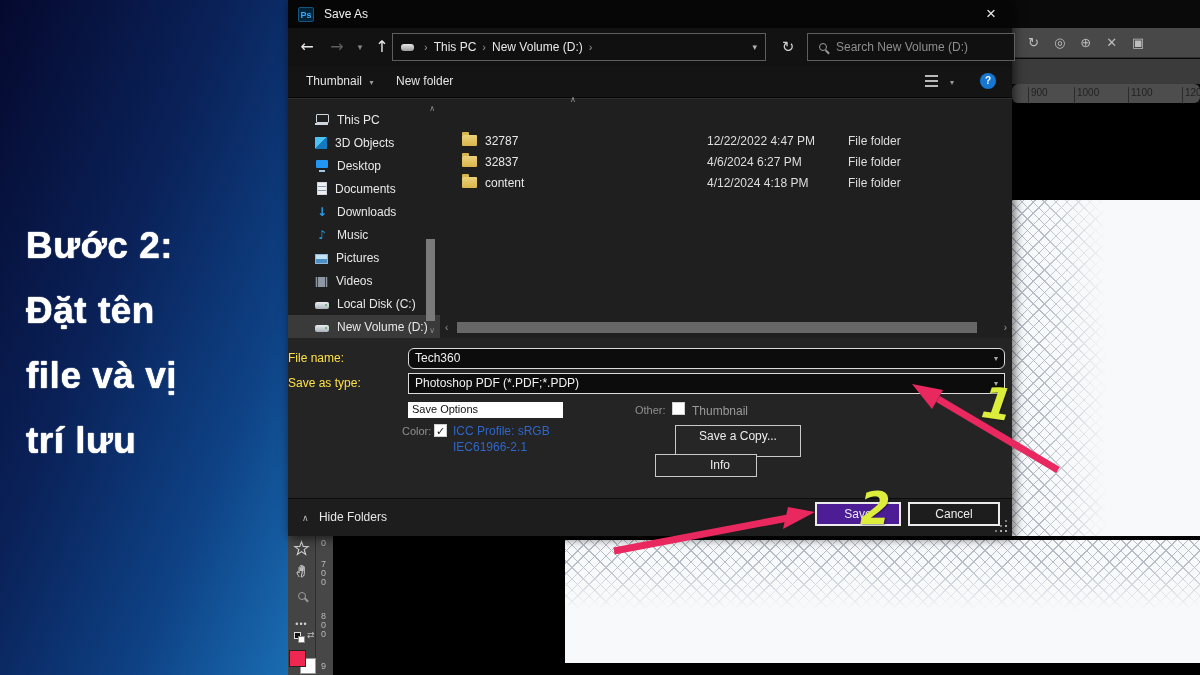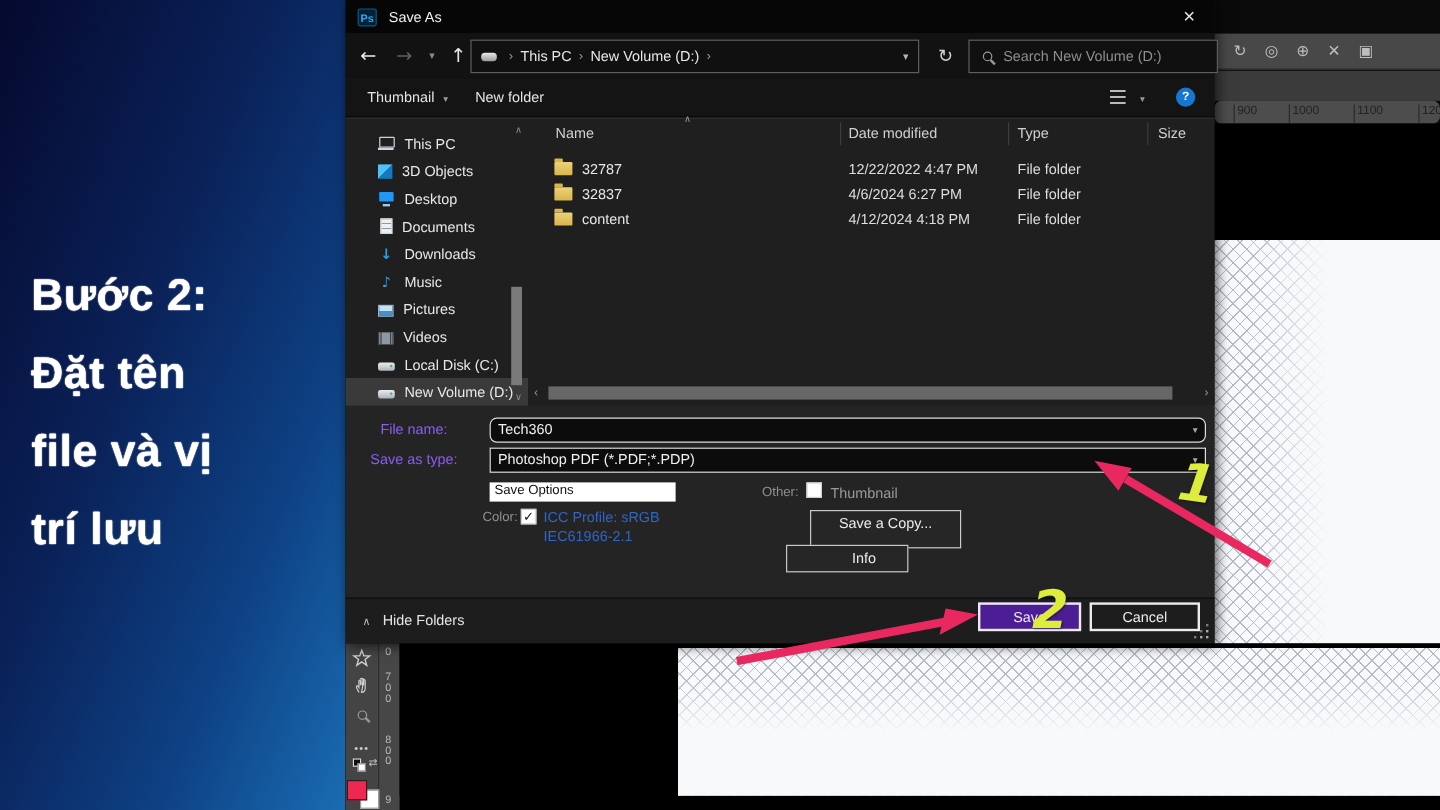--- a/index.html
+++ b/index.html
@@ -146,21 +146,21 @@
     border-radius:1px; position:relative; margin:0 8px 0 22px; flex:none; }
   .folder-ico::before { content:""; position:absolute; top:-3px; left:0; width:7px; height:3px;
     background:#d9b54a; border-radius:1px 1px 0 0; }
   .cell-date { position:absolute; left:267px; color:#dedede; }
   .cell-type { position:absolute; left:408px; color:#dedede; }
   .hscroll { position:absolute; left:3px; bottom:5px; width:566px; height:13px; color:#9a9a9a; }
   .hs-left { position:absolute; left:2px; top:0; font-size:10px; line-height:13px; }
   .hs-right { position:absolute; right:2px; top:0; font-size:10px; line-height:13px; }
   .hs-thumb { position:absolute; left:14px; top:1px; width:520px; height:11px; background:#676767; }
 
-  .frow-label { position:absolute; width:114px; text-align:center; color:#8b5cf6; font-size:12px; }
+  .frow-label { position:absolute; width:114px; text-align:left; color:#fde047; font-size:12px; }
   .fl-name { left:0; top:351px; } .fl-type { left:0; top:376px; }
   .combo { position:absolute; left:120px; width:597px; height:21px; background:#0c0c0c;
     border:1px solid #dcdcdc; color:#f0f0f0; font-size:12px; line-height:19px; padding-left:6px; }
   .cb-name { top:348px;border-radius:6px; } .cb-type { top:373px; }
   .combo-caret { position:absolute; right:6px; top:6px; color:#a8a8a8; font-size:8px; line-height:8px; }
 
   .saveopts-box { position:absolute; left:120px; top:402px; width:155px; height:16px; background:#fff;
     color:#101010; font-size:11px; line-height:15px; padding-left:4px; }
   .lbl-dim { position:absolute; color:#8f8f8f; font-size:11px; }
   .color-lbl { left:114px; top:425px; }
@@ -345,29 +345,20 @@
           <span class="ic ic-disk"></span>
           <span>New Volume (D:)</span>
         </div>
         <span class="side-scroll-up">∧</span>
         <div class="side-scroll-thumb"></div>
         <span class="side-scroll-down">∨</span>
       </div>
 
       <div class="list">
         <span class="sort-caret">∧</span>
-        <div class="lheader">
-          <span class="hcell h-name">Name</span>
-          <span class="hdiv d1"></span>
-          <span class="hcell h-date">Date modified</span>
-          <span class="hdiv d2"></span>
-          <span class="hcell h-type">Type</span>
-          <span class="hdiv d3"></span>
-          <span class="hcell h-size">Size</span>
-        </div>
         <div class="lrow r0">
           <span class="folder-ico"></span>
           <span>32787</span>
           <span class="cell-date">12/22/2022 4:47 PM</span>
           <span class="cell-type">File folder</span>
         </div>
         <div class="lrow r1">
           <span class="folder-ico"></span>
           <span>32837</span>
           <span class="cell-date">4/6/2024 6:27 PM</span>

